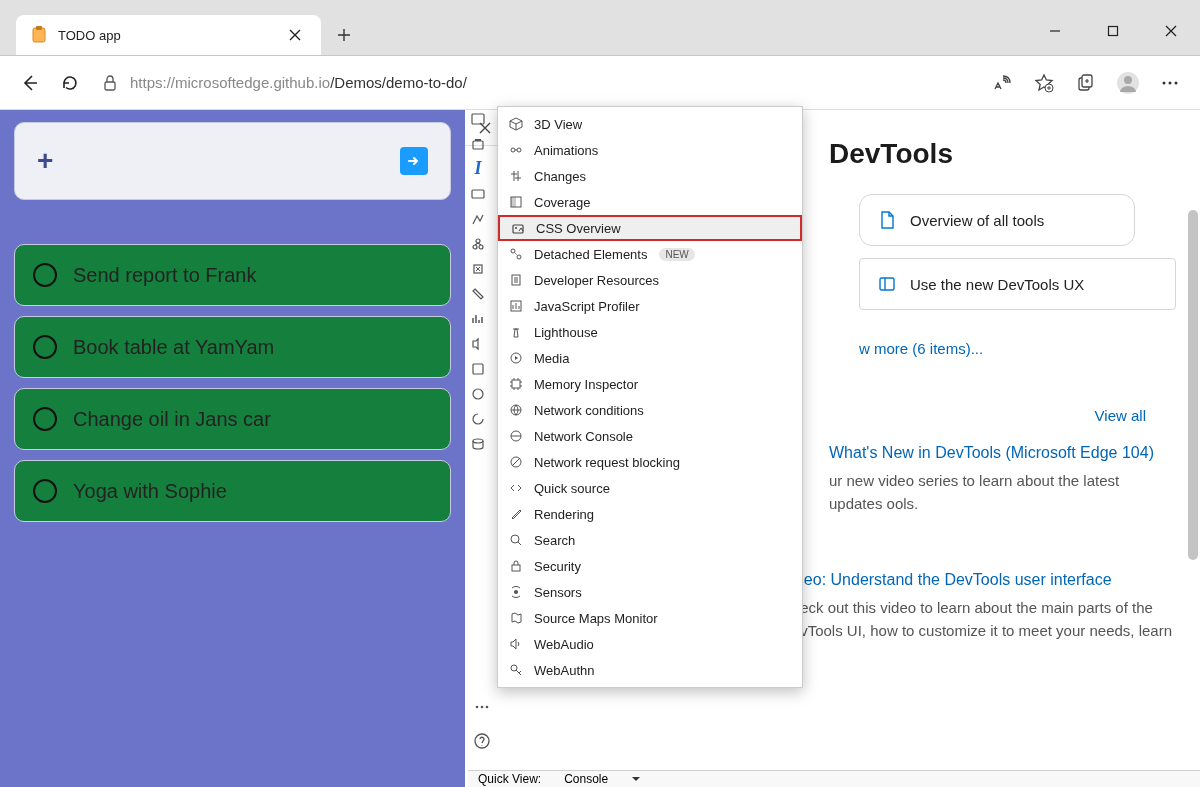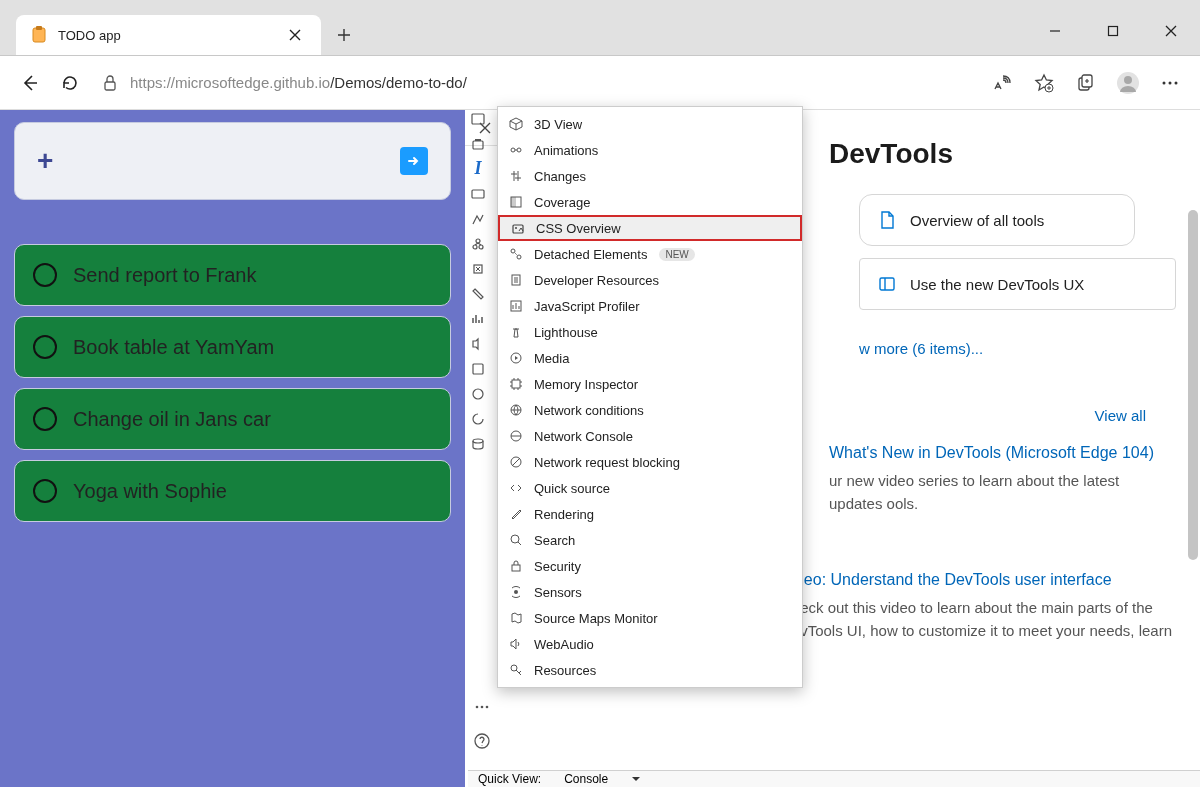--- a/index.html
+++ b/index.html
@@ -520,21 +520,21 @@
       </span>
       <span>WebAudio</span>
     </div>
   <div class="menu-item">
       <span class="menu-ico">
         <svg width="14" height="14" viewBox="0 0 14 14">
           <circle cx="5" cy="5" r="3" fill="none" stroke="#555"></circle>
           <path d="M7 7 L12 12 M10 10 L12 8" stroke="#555"></path>
         </svg>
       </span>
-      <span>Resources</span>
+      <span>WebAuthn</span>
     </div>
 </div>
 
 <div class="sidebar-icons">
   <div class="side-ico">
       <svg width="18" height="18" viewBox="0 0 18 18">
         <circle cx="4" cy="9" r="1.3" fill="#555"></circle>
         <circle cx="9" cy="9" r="1.3" fill="#555"></circle>
         <circle cx="14" cy="9" r="1.3" fill="#555"></circle>
       </svg>

